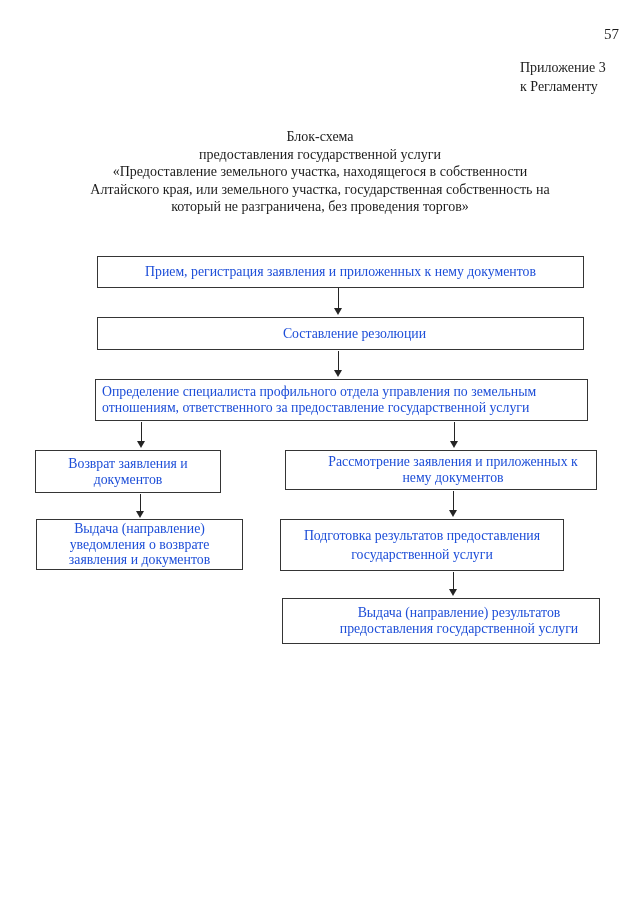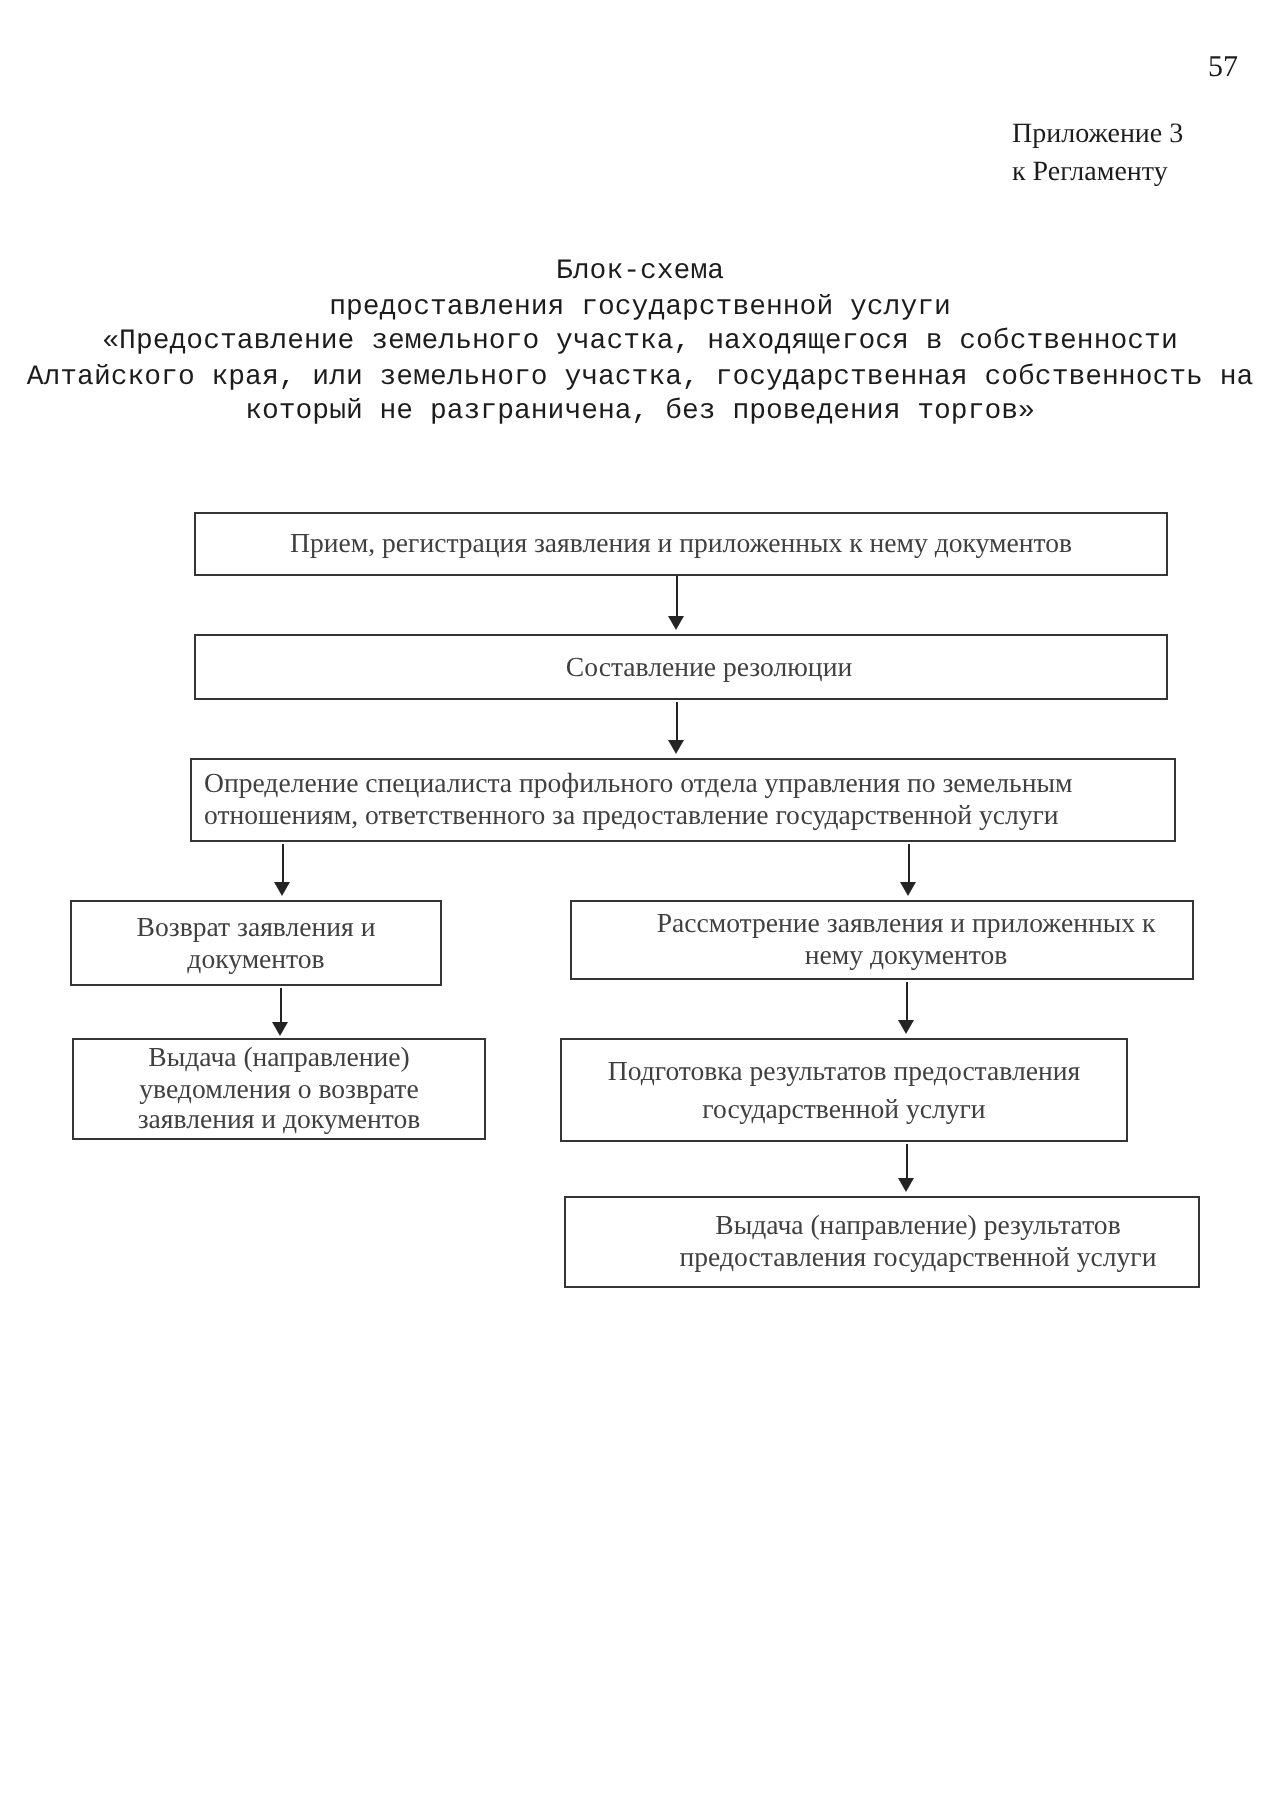--- a/index.html
+++ b/index.html
@@ -8,39 +8,39 @@
     background: #ffffff;
     font-family: "Liberation Serif", "DejaVu Serif", serif;
     color: #1c1c1c;
     position: relative;
     overflow: hidden;
   }
   .page { position: absolute; left: 0; top: 0; width: 640px; height: 905px; background: #ffffff; }
 
   
   .page-number { position: absolute; top: 26px; left: 578px; font-size: 15px; margin-left: 26px; }
-  .appendix { position: absolute; top: 59px; left: 506px; font-size: 14px; line-height: 18.5px; }
+  .appendix { position: absolute; top: 59px; left: 520px; font-size: 14px; line-height: 18.5px; }
 
   
-  .doc-title { position: absolute; top: 128px; left: 0; width: 640px; text-align: center; font-size: 14px; line-height: 17.5px; font-family: Liberation Mono, monospace; }
+  .doc-title { position: absolute; top: 128px; left: 0; width: 640px; text-align: center; font-size: 14px; line-height: 17.5px; }
 
   
   .fbox {
     position: absolute;
     box-sizing: border-box;
     border: 1.5px solid #353535;
     background: #ffffff;
     display: flex;
     flex-direction: column;
     align-items: center;
     justify-content: center;
     text-align: center;
     font-size: 13.8px;
     line-height: 16px;
-    color: #404040;
+    color: #1d4ed8;
   }
   .fbox .bline { white-space: nowrap; }
 
   #box-reception       { left: 97px;  top: 256px; width: 487px; height: 32px; }
   #box-resolution      { left: 97px;  top: 317px; width: 487px; height: 33px; padding-left: 28px; }
   #box-specialist      { left: 95px;  top: 379px; width: 493px; height: 42px;
                          align-items: flex-start; text-align: left; padding: 0 6px; }
   #box-return          { left: 35px;  top: 450px; width: 186px; height: 43px; }
   #box-return-notice   { left: 36px;  top: 519px; width: 207px; height: 51px; line-height: 15.5px; }
   #box-review          { left: 285px; top: 450px; width: 312px; height: 40px; padding-left: 24px; }

